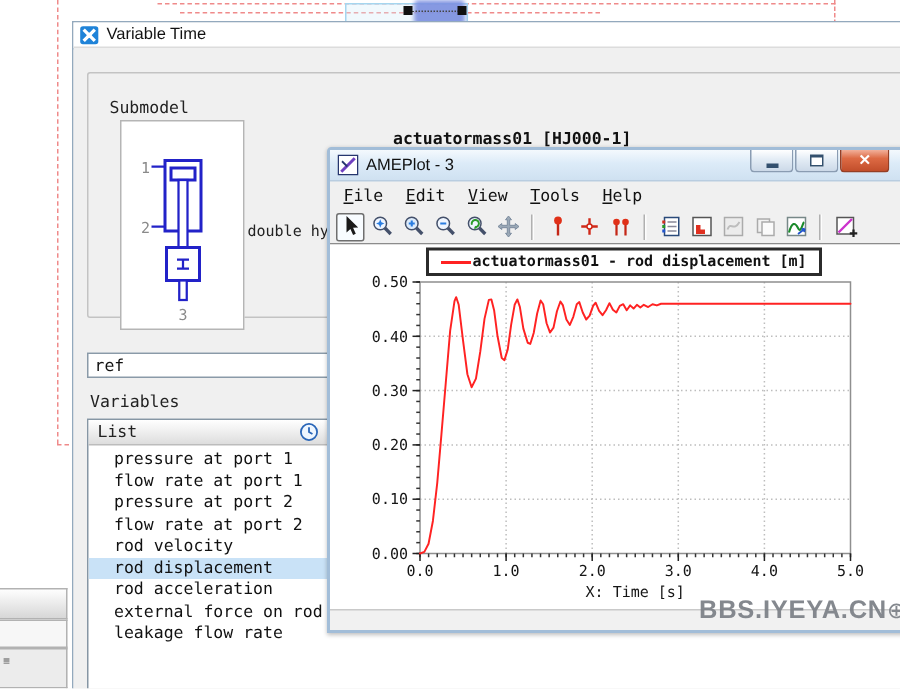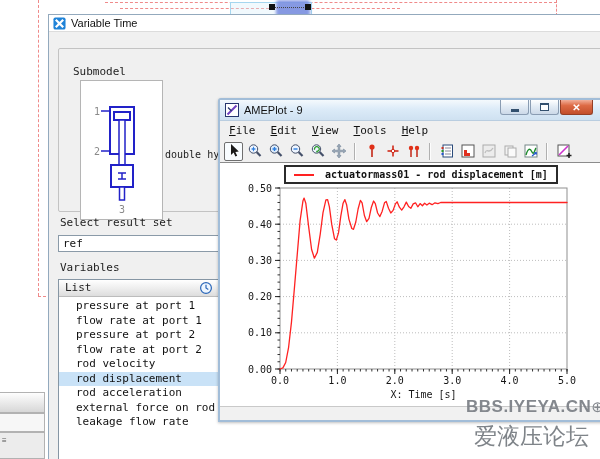--- a/index.html
+++ b/index.html
@@ -64,21 +64,21 @@
   .glyph-max { width:9px; height:8px; border:1px solid #33506e; border-top:2px solid #33506e; background:#fff; }
   .ap-menubar { height:19px; display:flex; align-items:center; gap:15px; padding-left:9px;
                 background:#f0f0f0; font-size:11px; color:#111; }
   .menu-item { cursor:default;text-align:right; }
   .ap-toolbar { height:23px; display:flex; align-items:center; gap:2px; padding-left:4px;
                 background:#f0f0f0; border-bottom:1px solid #8c8c8c; }
   .tb-btn { width:19px; height:19px; display:flex; align-items:center; justify-content:center; }
   .tb-btn.selected { border:1px solid #6f6f6f; background:#f8fcff; border-radius:2px; }
   .tb-sep { width:0; height:17px; border-left:1px solid #b0b0b0; border-right:1px solid #fdfdfd; margin:0 4px; }
   .ap-plot { position:relative; height:243px; background:#fff; }
-  .legend { position:absolute; left:64px; top:2px; height:19px; display:flex; align-items:center; gap:11px;
+  .legend { position:absolute; left:64px; top:2px; height:19px; display:flex; align-items:center; gap:1px;
             background:#fff; border:2px solid #2b2b2b; padding:0 8px; font-size:10px; font-weight:bold; color:#111;
             white-space:nowrap; }
   .legend-line { display:inline-block; width:20px; height:2px; background:#ff2222; }
   .ap-status { height:14px; background:#f1f1f1; border-top:1px solid #c9c9c9; }
 
   
   .wm1 { position:absolute; left:466px; top:397px; font-size:17px; font-weight:bold;
          color:rgba(125,130,136,.95); letter-spacing:.5px; z-index:50; white-space:nowrap; }
   .wm1 .wm-icon { font-weight:normal; font-size:15px; }
   .wm2 { position:absolute; left:474px; top:421px; font-size:23px;
@@ -138,22 +138,22 @@
 
             <rect x="38.5" y="106" width="5" height="13" fill="#fff" stroke="#2222c8" stroke-width="1.5"></rect>
 
             <text x="13" y="34" font-size="10" fill="#8a8a8a">1</text>
             <text x="13" y="74" font-size="10" fill="#8a8a8a">2</text>
             <text x="38" y="132" font-size="10" fill="#8a8a8a">3</text>
           </svg>
         </div>
         <div class="vl-desc mono">double hydr</div>
       </div>
-
-      <div class="vl-label mono" style="left:11px; top:183px;">Select result set</div>
+      <div class="vl-instance mono">actuatormass01 [HJ000-1]</div>
+
       <div class="combo mono">
         <span>ref</span>
       </div>
 
       <div class="vl-label mono" style="left:11px; top:228px;">Variables</div>
       <div class="listbox">
         <div class="list-header mono">
           <span>List</span>
           <span style="position:absolute; left:140px; top:1px;">
             <svg width="14" height="14" viewBox="0 0 14 14">
@@ -179,21 +179,21 @@
 
   <div class="ap-window">
     <div class="ap-titlebar">
       <span>
         <svg width="14" height="14" viewBox="0 0 14 14">
           <rect x="0.5" y="0.5" width="13" height="13" fill="#fff" stroke="#26366e"></rect>
           <path d="M2.5 11.5 L11.5 2.5" stroke="#7040c0" stroke-width="2"></path>
           <path d="M3 4.5 l3.5 3.5" stroke="#26366e" stroke-width="1.2"></path>
         </svg>
       </span>
-      <span>AMEPlot - 9</span>
+      <span>AMEPlot - 3</span>
       <span class="win-btn min">
           <span class="glyph-min"></span>
         </span>
       <span class="win-btn max">
           <span class="glyph-max"></span>
         </span>
       <span class="win-btn close">
           <span>✕</span>
         </span>
     </div>
@@ -435,15 +435,14 @@
         <span>actuatormass01 - rod displacement [m]</span>
       </div>
     </div>
 
     <div class="ap-status"></div>
   </div>
 
   <div class="wm1">
     <span>BBS.IYEYA.CN</span><span class="wm-icon">⊕</span>
   </div>
-  <div class="wm2">爱液压论坛</div>
 
 </div>
 
 </body></html>

